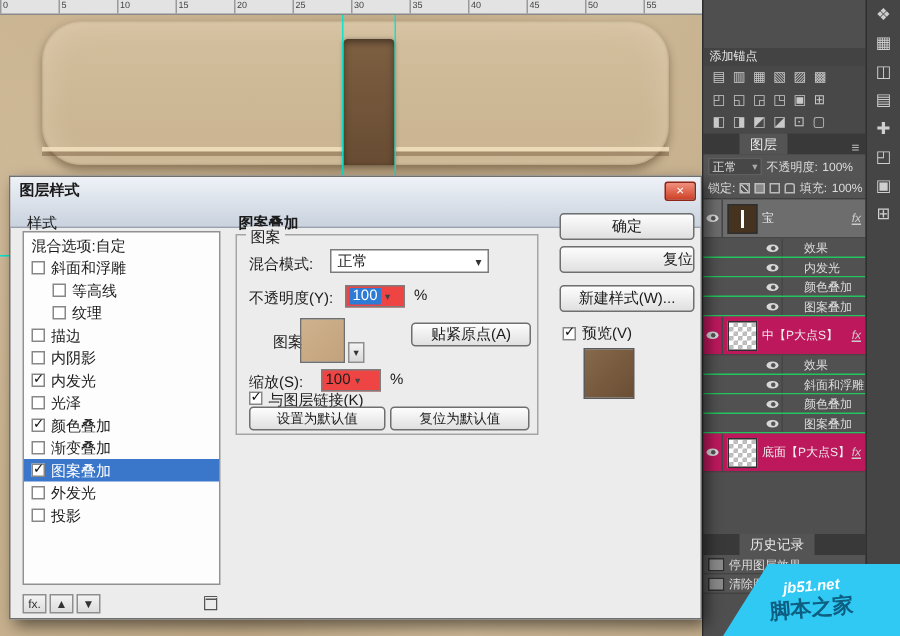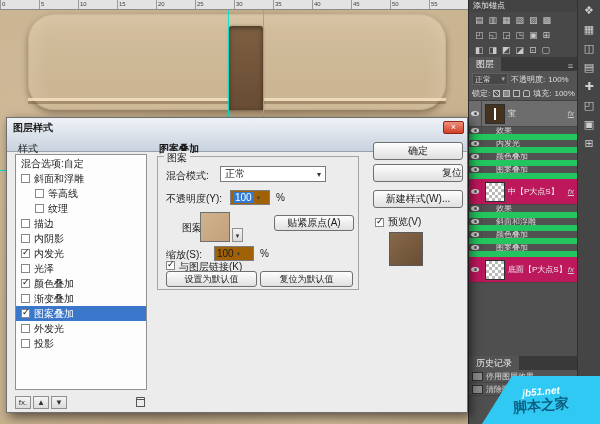--- a/index.html
+++ b/index.html
@@ -45,56 +45,56 @@
   .mini-btn { min-width:16px; height:13px; border:1px solid #8f8f8f; background:linear-gradient(#f4f4f4,#dcdcdc);
     font-size:8px; display:flex; align-items:center; justify-content:center; color:#333; padding:0 2px; }
   .trash { width:9px; height:10px; border:1px solid #555; border-top:3px double #555; border-radius:1px; margin-left:auto; margin-right:2px; }
 
   .sec-title { position:absolute; left:152px; top:24px; font-weight:bold; }
   .group { position:absolute; left:150px; top:38px; width:202px; height:134px; border:1px solid #a5a5a5; }
   .legend { position:absolute; left:6px; top:-6px; background:#ececec; padding:0 3px; }
   .g-label { position:absolute; }
   .dd { position:absolute; height:16px; background:#fff; border:1px solid #7b7b7b; display:flex; align-items:center; padding:0 4px; }
   .dd::after { content:"▾"; margin-left:auto; font-size:8px; color:#333; padding-left:6px; }
-  .valbox { position:absolute; height:15px; background:#a16207; border:1px solid #7d7d7d; display:flex; align-items:center; padding:0 2px; }
+  .valbox { position:absolute; height:15px; background:#ef4444; border:1px solid #7d7d7d; display:flex; align-items:center; padding:0 2px; }
   .valbox::after { content:"▾"; font-size:7px; color:#444; margin-left:3px; }
   .sel-text { background:#2e7bd6; color:#fff; padding:0 2px; }
   .swatch { position:absolute; left:42px; top:55px; width:30px; height:30px; border:1px solid #6f6f6f;
     background:linear-gradient(135deg,#cfb28e,#c2a27c); }
   .swatch-arrow { position:absolute; left:74px; top:71px; width:11px; height:14px; border:1px solid #8f8f8f;
     background:linear-gradient(#f4f4f4,#d9d9d9); font-size:7px; text-align:center; line-height:13px; color:#333; }
   .pbtn { border:1px solid #6f6f6f; border-radius:3px; background:linear-gradient(#fdfdfd,#e0e0e0);
     display:flex; align-items:center; justify-content:center; cursor:pointer; }
   .snap-btn { position:absolute; left:116px; top:58px; width:80px; height:16px; }
   .def-btn1 { position:absolute; left:8px; top:114px; width:91px; height:16px; font-size:9px; }
   .def-btn2 { position:absolute; left:102px; top:114px; width:93px; height:16px; font-size:9px; }
   .act-btn { position:absolute; left:366px; width:90px; height:18px; }
   .prev-row { position:absolute; left:368px; top:97px; display:flex; align-items:center; }
   .prev-swatch { position:absolute; left:382px; top:114px; width:34px; height:34px; border:1px solid #5a5a5a;
     background:linear-gradient(135deg,#87694b,#6a4e34); }
 
   
   .rp { position:absolute; left:468px; top:0; width:109px; height:424px; background:#4f4f4f; border-left:1px solid #2d2d2d;
     display:flex; flex-direction:column; color:#ddd; }
-  .rp-hint { height:12px; background:#434343; font-size:8px; line-height:12px; padding-left:4px; color:#e8e8e8; flex:none; }
+  .rp-hint { height:12px; background:#434343; font-size:8px; line-height:12px; padding-left:4px; color:#e8e8e8; flex:none;margin-top:32px; }
   .icon-row { height:15px; display:flex; align-items:center; gap:5px; padding:0 6px; flex:none; color:#c9c9c9; font-size:9px; background:#484848; }
-  .tabbar { height:14px; background:#393939; display:flex; align-items:flex-end; flex:none; }
+  .tabbar { height:14px; background:#393939; display:flex; align-items:flex-end; flex:none;padding-left:24px; }
   .tab { background:#545454; color:#ececec; font-size:9px; padding:0 7px; height:14px; line-height:14px; }
   .tab-menu { margin-left:auto; padding-right:4px; color:#bbb; font-size:9px; }
   .blendrow { height:16px; background:#545454; display:flex; align-items:center; gap:3px; padding:0 3px; font-size:8px; flex:none; overflow:hidden; white-space:nowrap; }
   .mini-dd { width:36px; height:12px; background:#474747; border:1px solid #5f5f5f; display:flex; align-items:center; padding:0 2px; font-size:8px; flex:none; }
   .mini-dd::after { content:"▾"; margin-left:auto; font-size:7px; color:#aaa; }
   .lockrow { height:14px; background:#545454; display:flex; align-items:center; gap:3px; padding:0 3px; font-size:8px; flex:none; border-bottom:1px solid #404040; overflow:hidden; white-space:nowrap; }
   .lock-ic { width:7px; height:7px; border:1px solid #bbb; flex:none; }
   .lock-ic.f1 { background:repeating-linear-gradient(45deg,#bbb 0 1px,transparent 1px 3px); }
   .lock-ic.f2 { background:#888; }
   .lock-ic.f3 { border-radius:2px 2px 0 0; }
   .lrow { display:flex; align-items:center; height:26px; background:#be185d; border-bottom:1px solid #464646; flex:none; overflow:hidden; }
   .lrow.sel { background:#6d6d6d; }
-  .frow { display:flex; align-items:center; height:13px; background:#515151; border-bottom:6px solid #22c55e; font-size:8px; flex:none; overflow:hidden; white-space:nowrap; }
+  .frow { display:flex; align-items:center; height:13px; background:#515151; border-bottom:1px solid #22c55e; font-size:8px; flex:none; overflow:hidden; white-space:nowrap;padding-left:40px; }
   .eyecol { width:13px; align-self:stretch; border-right:1px solid #464646; display:flex; align-items:center; justify-content:center; flex:none; }
   .eye { width:8px; height:5px; border-radius:50%; background:#d8d8d8; position:relative; }
   .eye::after { content:""; position:absolute; left:2.5px; top:1px; width:3px; height:3px; border-radius:50%; background:#555; }
   .thumb { width:20px; height:20px; border:1px solid #2e2e2e; margin-left:3px; flex:none; }
   .thumb.checker { background-color:#fff;
     background-image:linear-gradient(45deg,#b9b9b9 25%,transparent 25%,transparent 75%,#b9b9b9 75%),
                      linear-gradient(45deg,#b9b9b9 25%,transparent 25%,transparent 75%,#b9b9b9 75%);
     background-size:6px 6px; background-position:0 0,3px 3px; }
   .thumb.textdark { background:#46331f; display:flex; align-items:center; justify-content:center; }
   .ibeam { width:2px; height:12px; background:#fff; }

